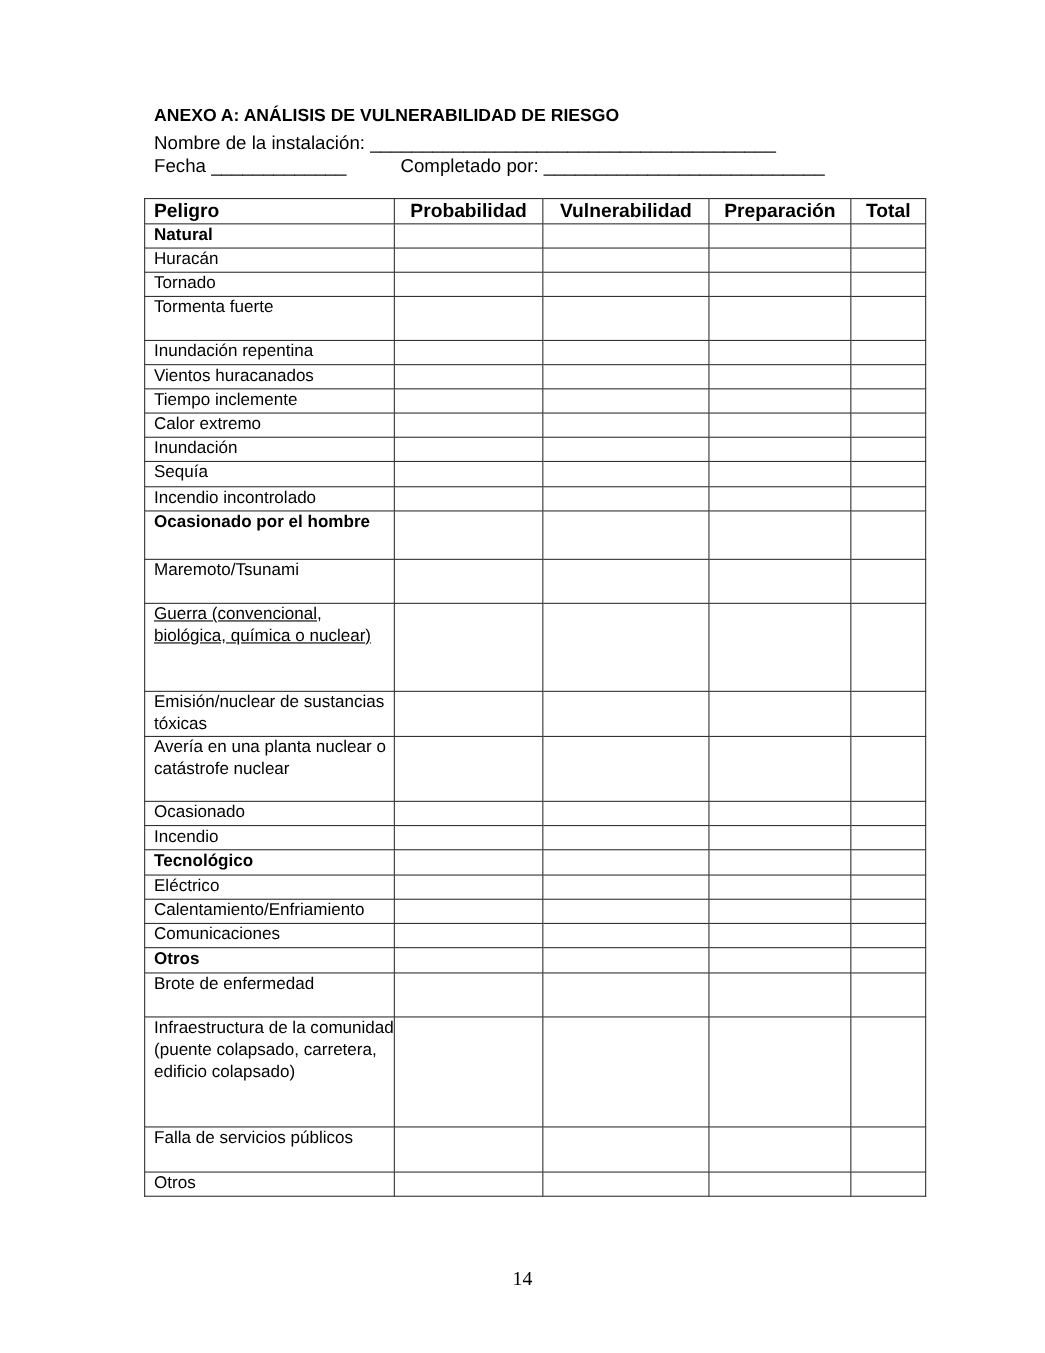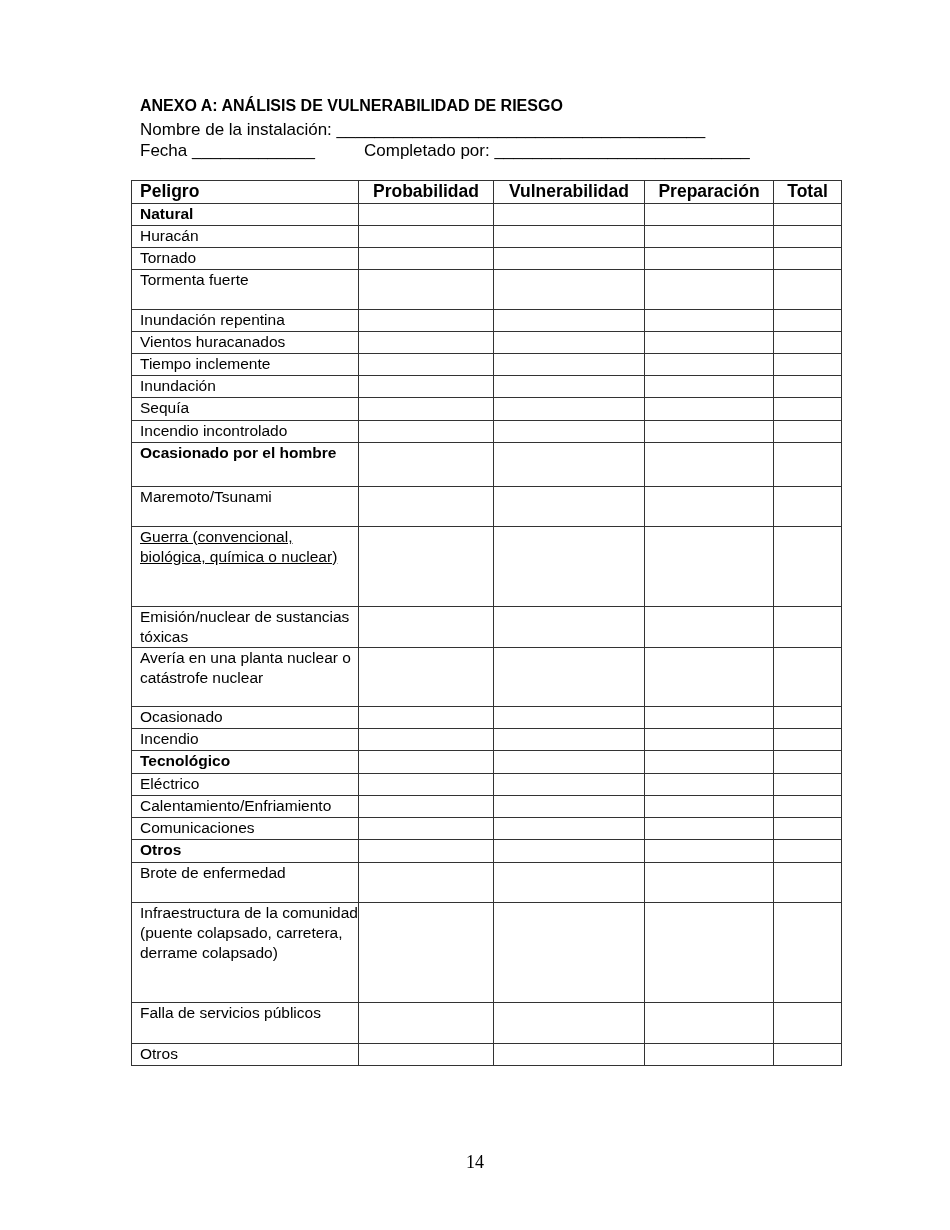--- a/index.html
+++ b/index.html
@@ -87,20 +87,27 @@
         <td class="empty"></td>
       </tr>
       <tr style="height: 22px;">
         <td>Tiempo inclemente</td>
         <td class="empty"></td>
         <td class="empty"></td>
         <td class="empty"></td>
         <td class="empty"></td>
       </tr>
       <tr style="height: 22px;">
+        <td>Calor extremo</td>
+        <td class="empty"></td>
+        <td class="empty"></td>
+        <td class="empty"></td>
+        <td class="empty"></td>
+      </tr>
+      <tr style="height: 22px;">
         <td>Inundación</td>
         <td class="empty"></td>
         <td class="empty"></td>
         <td class="empty"></td>
         <td class="empty"></td>
       </tr>
       <tr style="height: 23px;">
         <td>Sequía</td>
         <td class="empty"></td>
         <td class="empty"></td>
@@ -199,21 +206,21 @@
         <td class="empty"></td>
       </tr>
       <tr style="height: 40px;">
         <td>Brote de enfermedad</td>
         <td class="empty"></td>
         <td class="empty"></td>
         <td class="empty"></td>
         <td class="empty"></td>
       </tr>
       <tr style="height: 100px;">
-        <td>Infraestructura de la comunidad (puente colapsado, carretera, derrame colapsado)</td>
+        <td>Infraestructura de la comunidad (puente colapsado, carretera, edificio colapsado)</td>
         <td class="empty"></td>
         <td class="empty"></td>
         <td class="empty"></td>
         <td class="empty"></td>
       </tr>
       <tr style="height: 41px;">
         <td>Falla de servicios públicos</td>
         <td class="empty"></td>
         <td class="empty"></td>
         <td class="empty"></td>

